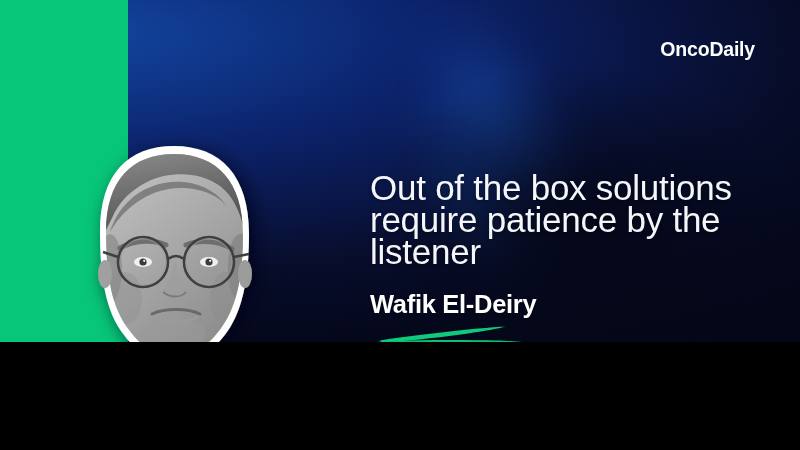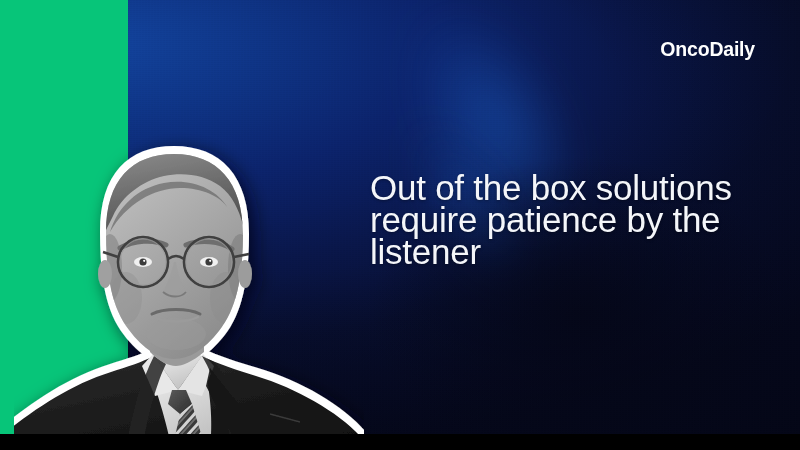--- a/index.html
+++ b/index.html
@@ -1,20 +1,20 @@
 <!DOCTYPE html>
 <html><head>
 <meta charset="utf-8">
 <style>
   html,body{margin:0;padding:0;background:#000;}
   body{font-family:"Liberation Sans","DejaVu Sans",sans-serif;}
 
   #card{
     position:relative;
-    width:800px;height:434px;
+    width:800px;height:342px;
     overflow:hidden;
     background:#060A24;
   }
 
   
   .bg-base{
     position:absolute;inset:0;
     background:
       radial-gradient(120% 95% at 11% 10%, #12439C 0%, #0E3383 18%, #0B2269 36%, #091648 56%, #070E2F 74%, #05081F 100%);
   }
@@ -231,15 +231,26 @@
       <ellipse cx="91" cy="146" rx="7" ry="14" fill="#A0A0A0"></ellipse>
       <ellipse cx="231" cy="146" rx="7" ry="14" fill="#9C9C9C"></ellipse>
     </g>
   </svg>
 
   <div class="logo">OncoDaily</div>
 
   <div class="text-block">
     <p class="headline">Out of the box solutions require patience by the listener</p>
 
+    <div class="speaker-wrap">
+      <p class="speaker">Wafik El-Deiry</p>
+
+      <svg class="underline-svg" width="160" height="26" viewBox="0 0 160 26">
+        <path d="M8,19.5 C34,15.2 72,11.2 106,7.6 C118,6.4 126,5.8 134,5.4
+                 C126,7.6 112,10.0 96,12.4 C70,16.2 36,19.8 10,21.6 Z" fill="#0FC97C"></path>
+        <path d="M6,20.8 C40,19.0 86,18.6 124,19.6 C138,20.0 146,20.5 152,21.2
+                 C140,22.4 118,22.6 92,22.2 C58,21.7 26,21.6 6,22.4 Z" fill="#0FC97C"></path>
+        <path d="M12,21.2 C48,20.0 96,19.8 136,20.8" stroke="#0BB86E" stroke-width="1.1" fill="none" opacity=".85"></path>
+      </svg>
+    </div>
   </div>
 
 </div>
 
 </body></html>

